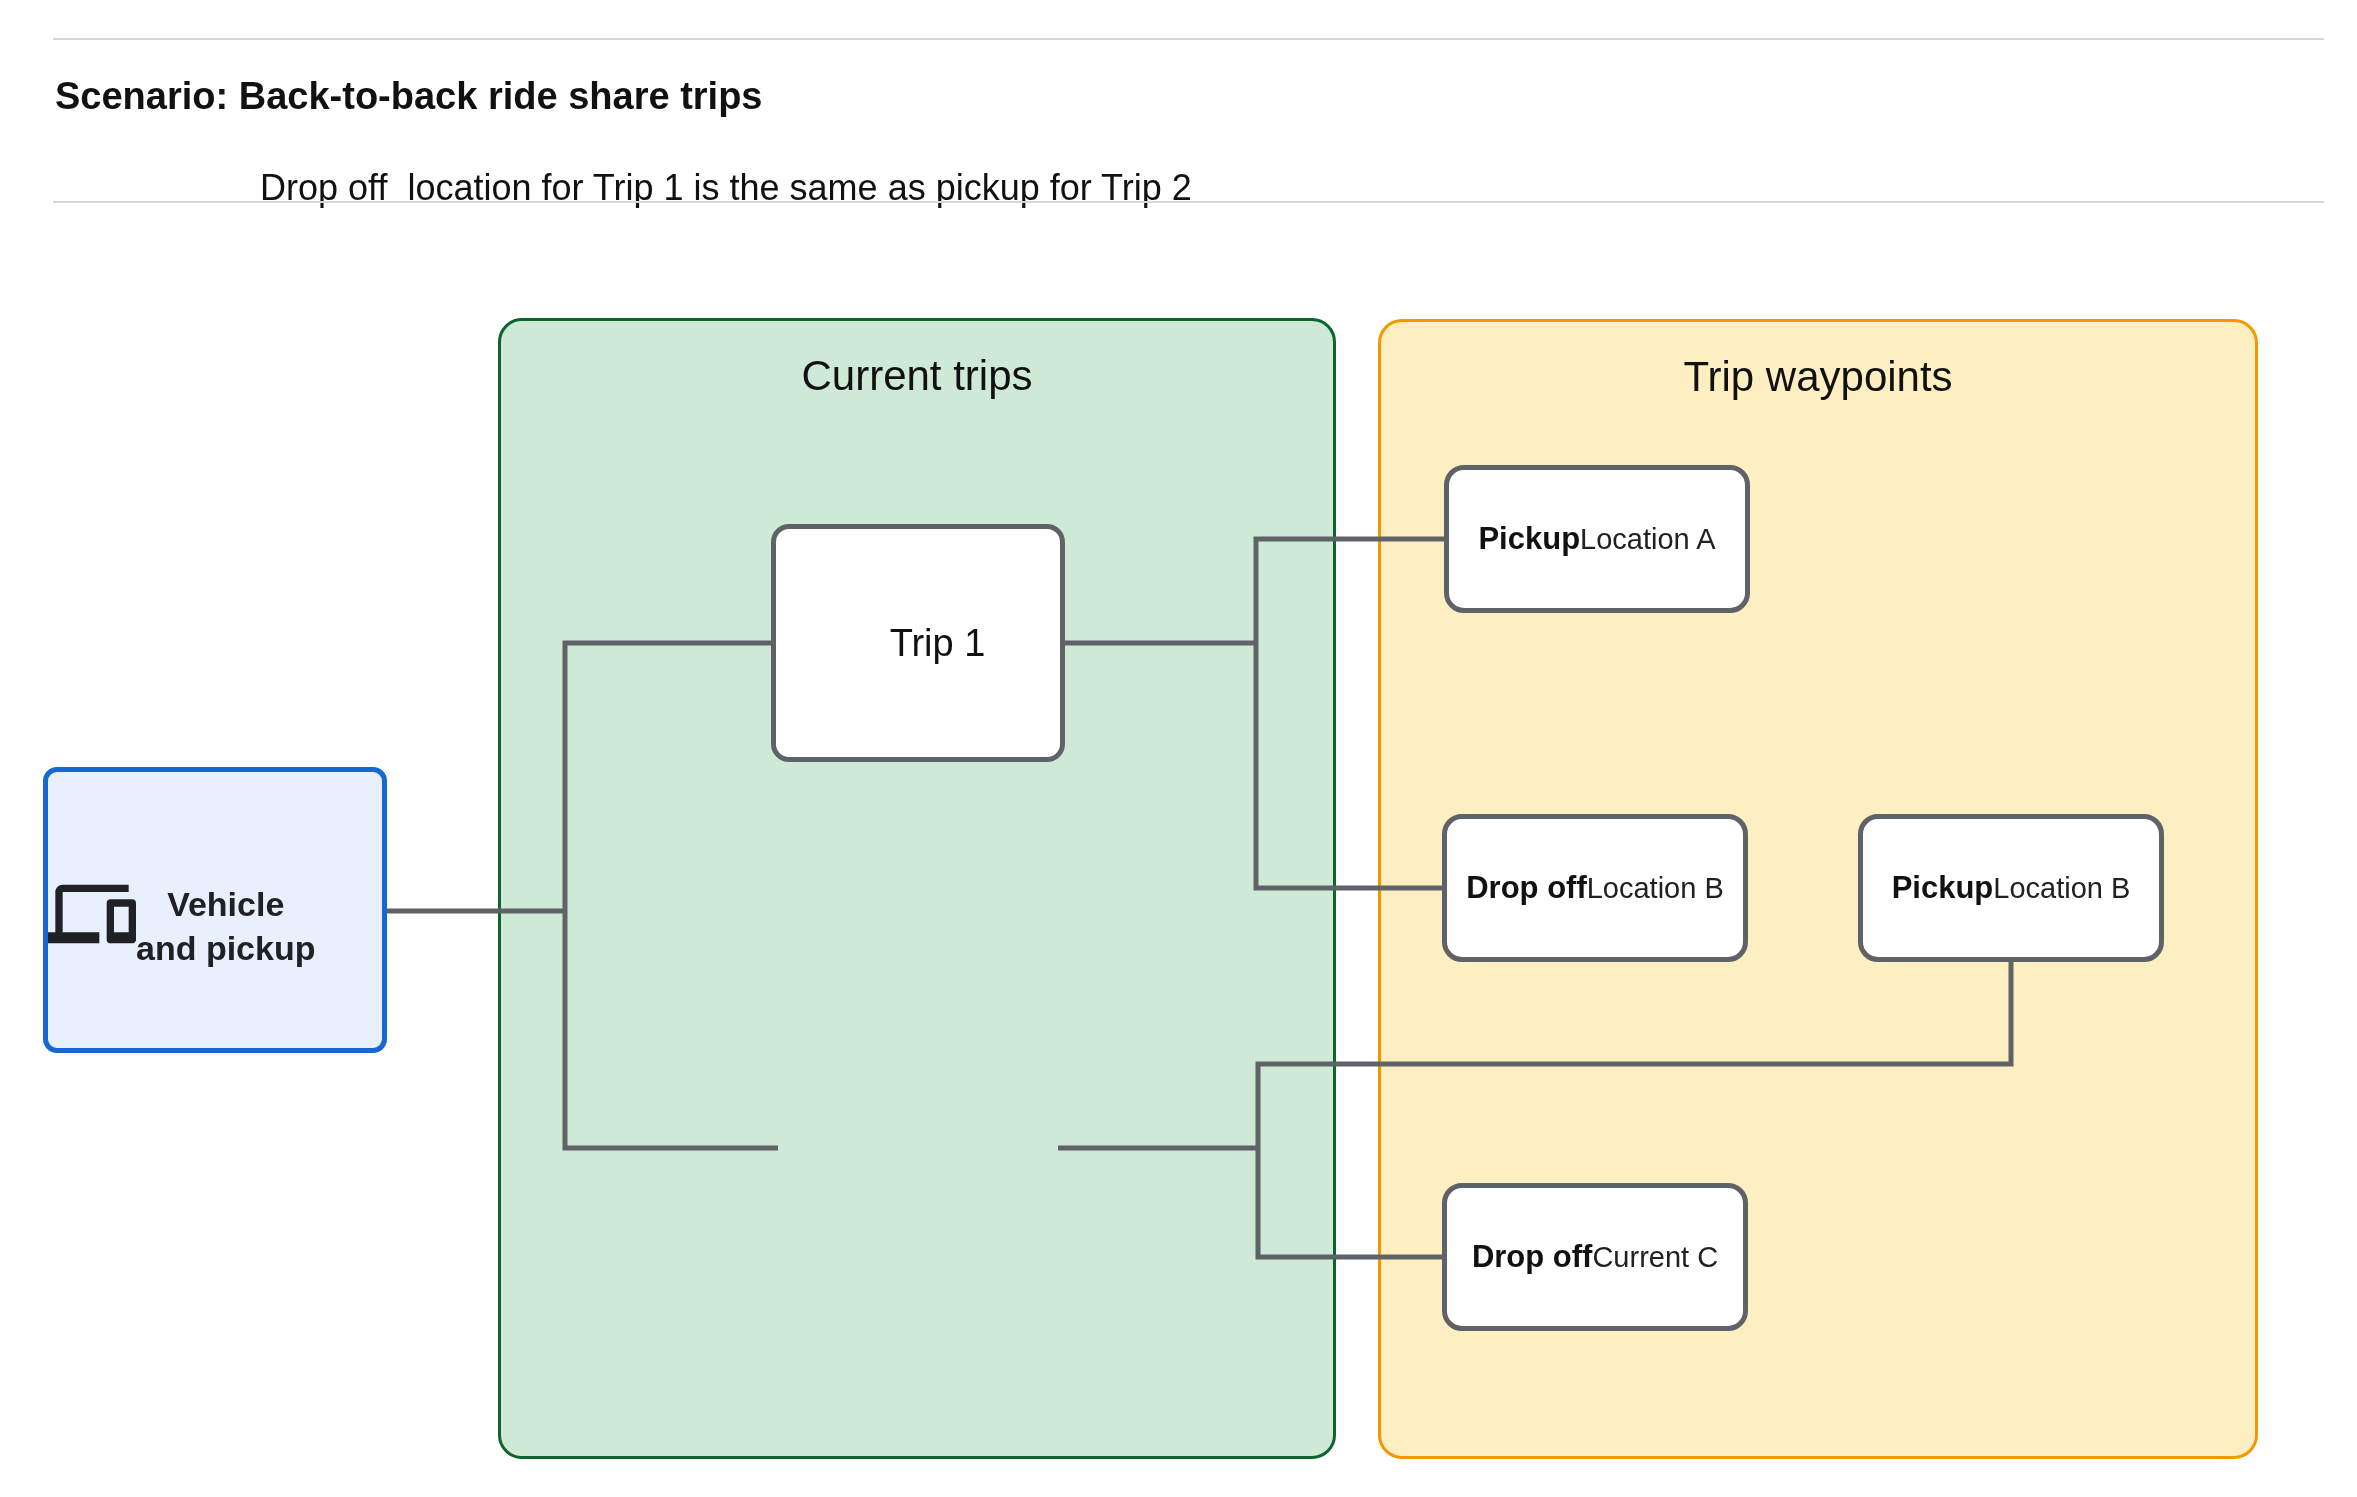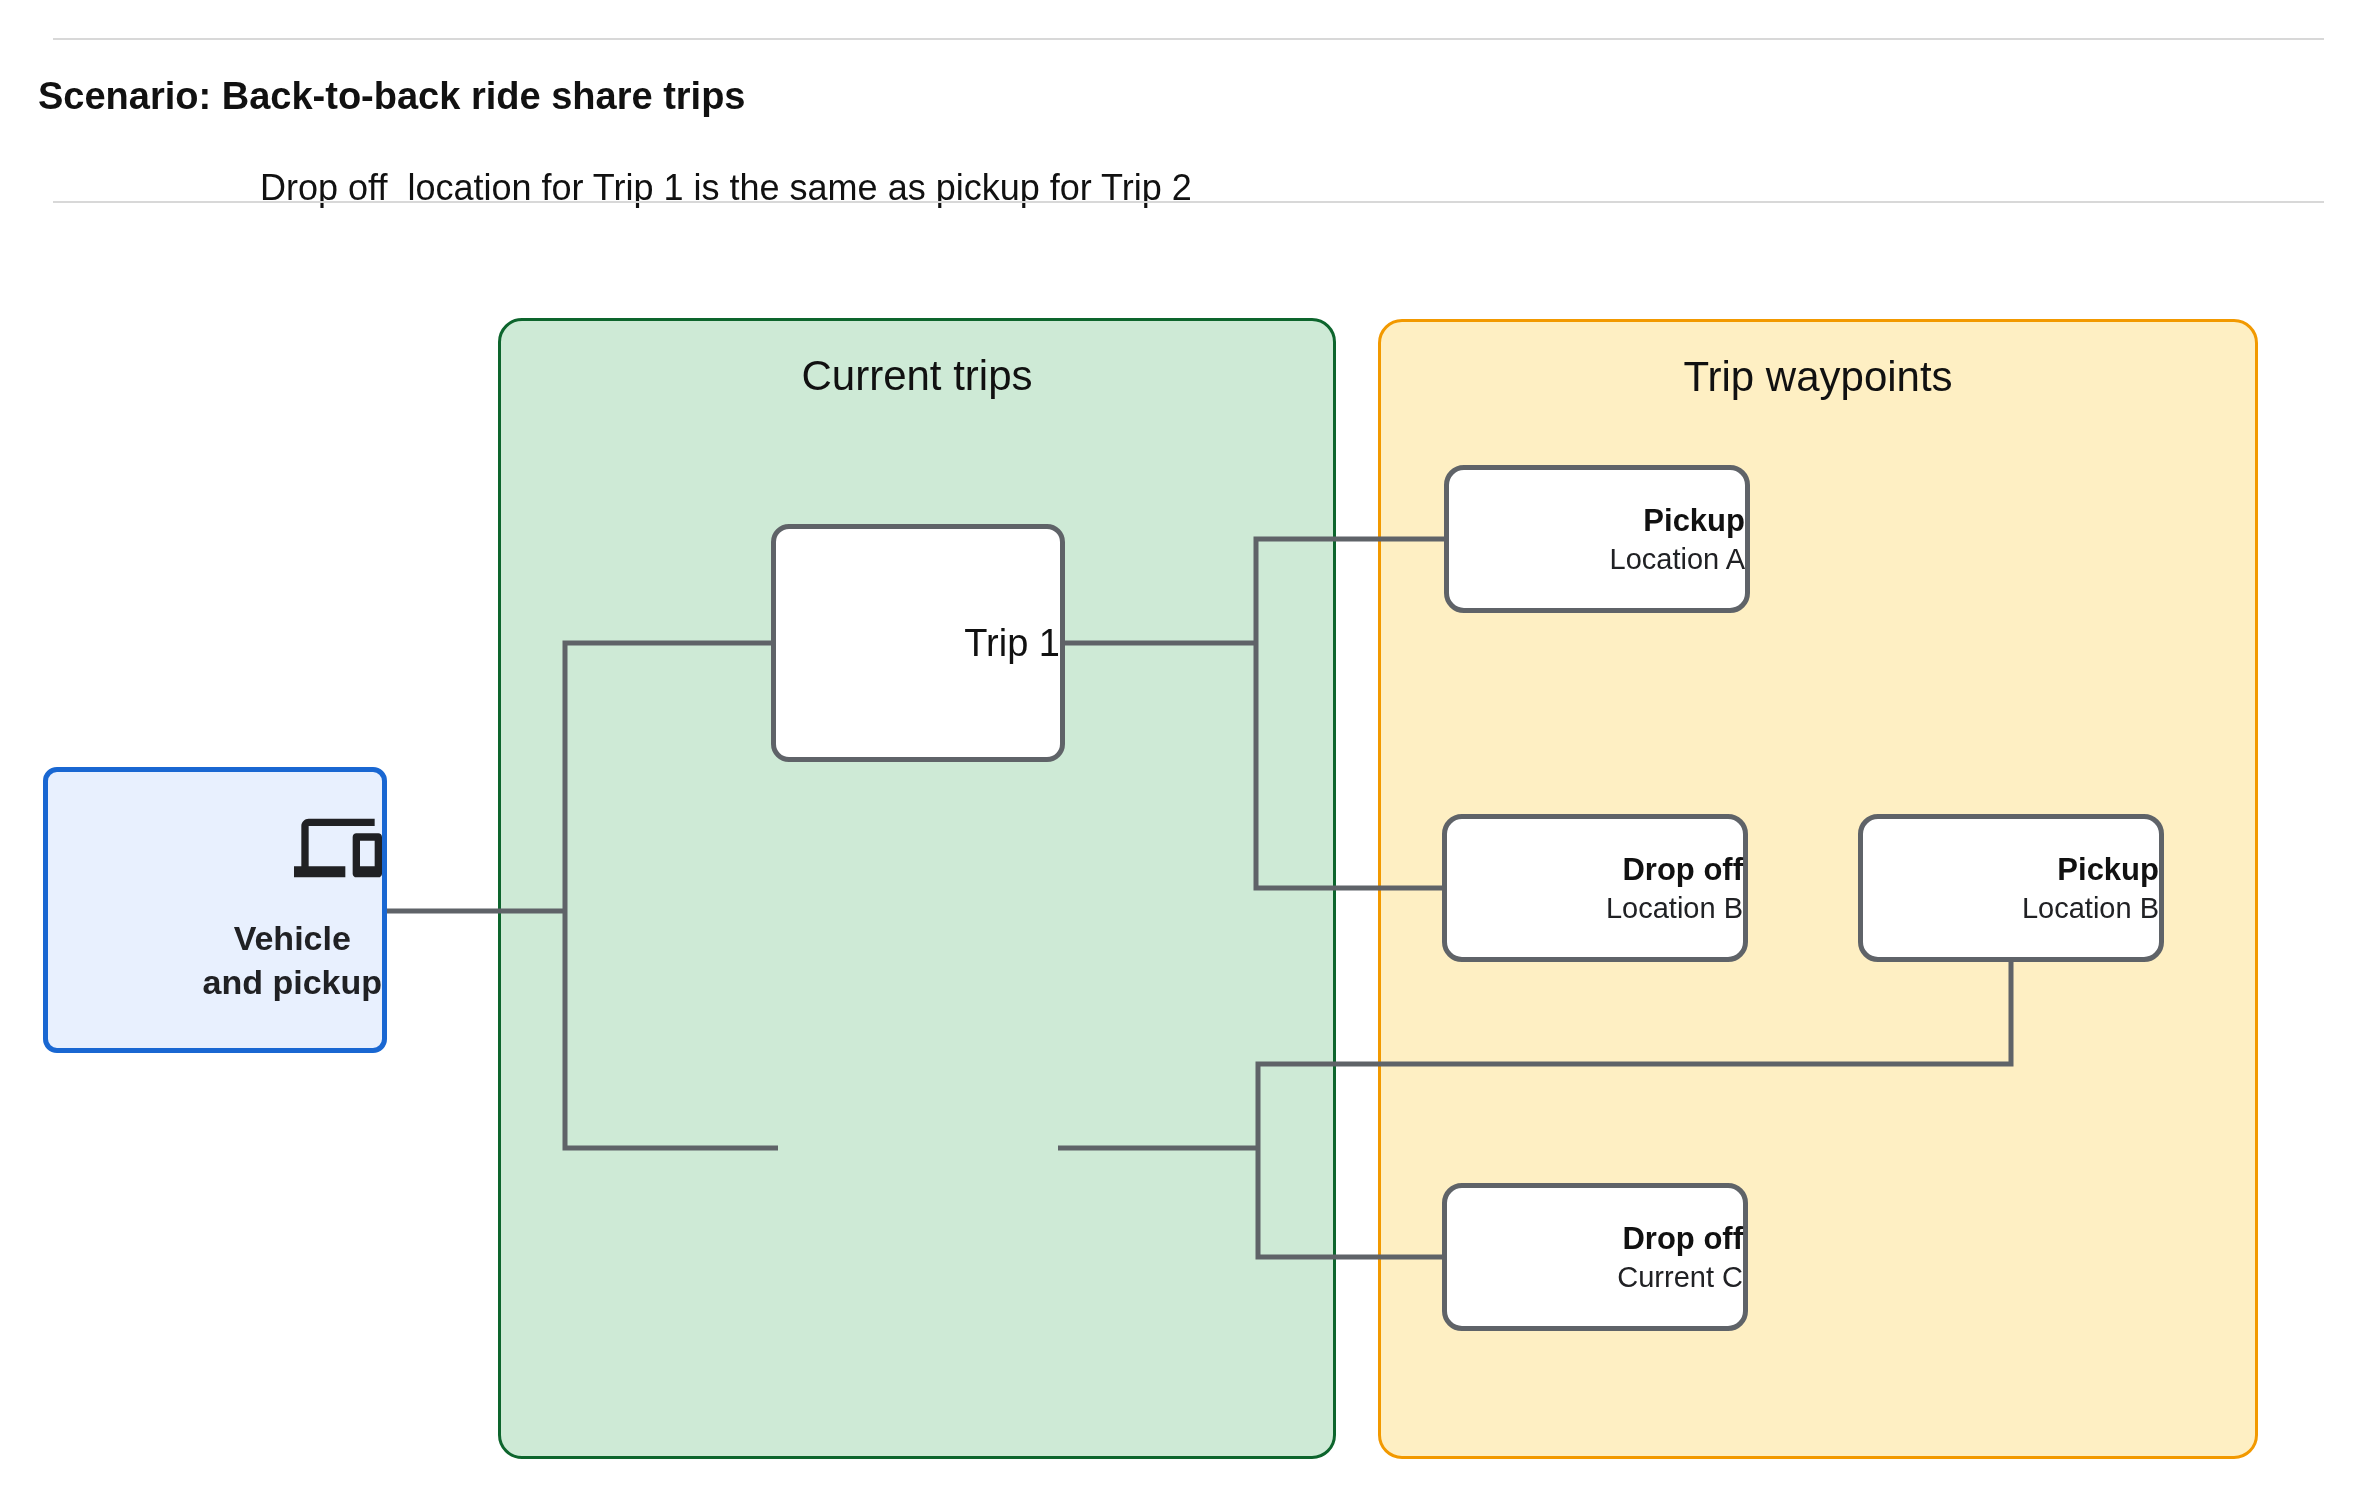--- a/index.html
+++ b/index.html
@@ -3,36 +3,36 @@
 <meta charset="utf-8">
 <style>
   html,body{margin:0;padding:0;background:#ffffff;}
   .stage{
     position:relative;width:2357px;height:1497px;background:#ffffff;
     font-family:"Liberation Sans",sans-serif;color:#202124;overflow:hidden;
   }
   .hr{position:absolute;left:53px;width:2271px;height:2px;background:#d8d8d8;}
   .hr.top{top:38px;}
   .hr.bottom{top:201px;}
-  .heading{position:absolute;left:38px;top:74px;font-size:38px;line-height:44px;font-weight:700;color:#111;}
+  .heading{position:absolute;left:55px;top:74px;font-size:38px;line-height:44px;font-weight:700;color:#111;}
   .subheading{position:absolute;left:260px;top:127px;font-size:36px;line-height:42px;font-weight:400;color:#111;white-space:pre-wrap;margin-top:40px;}
 
   .container{position:absolute;box-sizing:border-box;border-radius:24px;z-index:1;}
   .container.green{left:498px;top:318px;width:838px;height:1141px;background:#ceead6;border:3px solid #0d652d;}
   .container.orange{left:1378px;top:319px;width:880px;height:1140px;background:#feefc3;border:3px solid #f29900;}
   .group-title{position:absolute;z-index:2;font-size:42px;line-height:48px;font-weight:400;text-align:center;color:#111;}
   .group-title.green-t{left:498px;top:352px;width:838px;}
   .group-title.orange-t{left:1378px;top:353px;width:880px;}
 
   svg.wires{position:absolute;left:0;top:0;z-index:2;}
   svg.wires path{stroke:#5f6368;stroke-width:5;fill:none;stroke-linejoin:miter;stroke-linecap:butt;}
 
   .node{
     position:absolute;box-sizing:border-box;z-index:3;background:#ffffff;
-    display:flex;flex-direction:column;align-items:flex-end;justify-content:center;
+    display:flex;align-items:center;justify-content:center;
     text-align:center;
   }
   .node.blue{
     left:43px;top:767px;width:344px;height:286px;
     background:#e8f0fe;border:5px solid #1967d2;border-radius:14px;
     justify-content:flex-start;padding-top:32px;
   }
   .devices-svg{width:88px;height:88px;display:block;margin-bottom:24px;}
   .vlabel{font-size:34px;line-height:44px;font-weight:700;color:#202124;}
 

